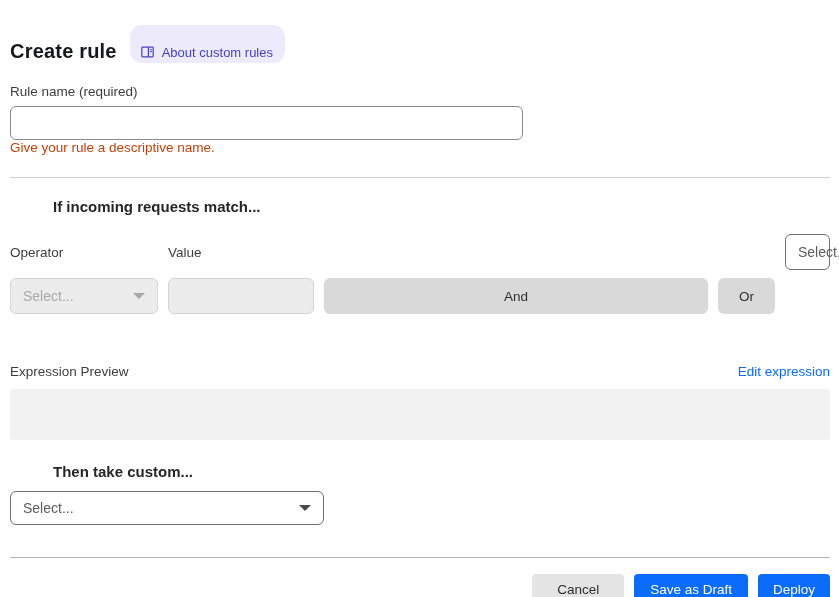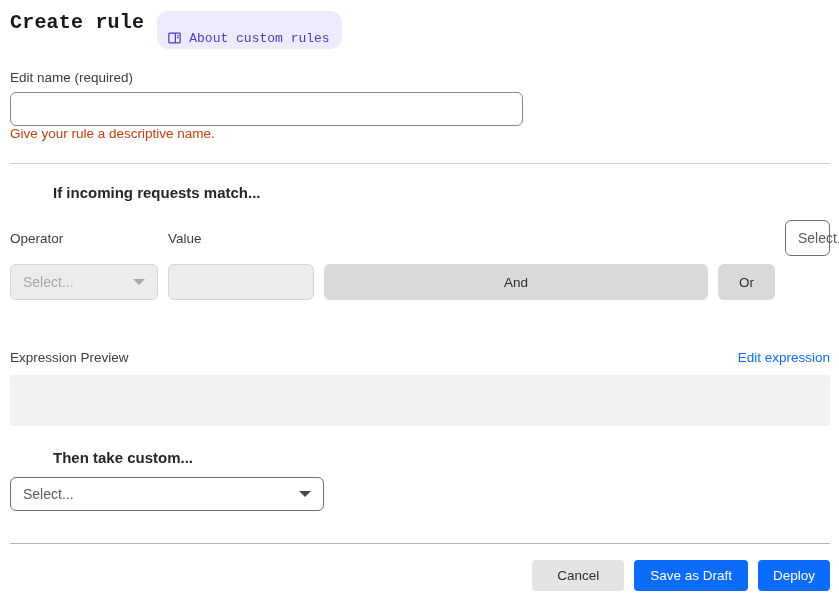--- a/index.html
+++ b/index.html
@@ -16,21 +16,21 @@
   *{box-sizing:border-box;margin:0;padding:0;}
   html,body{background:#fff;}
   body{
     width:839px;height:597px;overflow:hidden;
     font-family:"Liberation Sans","DejaVu Sans",sans-serif;
     color:#1f1f1f;
   }
   .page{width:839px;height:597px;padding:10px 9px 0 10px;position:relative;}
 
   
-  .header-row{display:flex;align-items:flex-start;gap:13px;margin-top:1px;font-family:Liberation Mono, monospace;}
+  .header-row{display:flex;align-items:flex-end;gap:13px;margin-top:15px;}
   .page-title{font-size:20px;font-weight:700;color:#17181a;letter-spacing:.2px;}
   .about-badge{
     display:inline-flex;align-items:center;gap:7px;
     background:var(--badge-bg);color:var(--badge-text);
     border:none;border-radius:12px;padding:20px 12px 4px 10px;
     font-size:13px;font-family:inherit;cursor:pointer;line-height:1;
   }
   .about-badge svg{display:block;}
 
   
@@ -111,21 +111,21 @@
           <rect x="1.5" y="2.5" width="13" height="11" rx="1" stroke="#4642c4" stroke-width="1.4"></rect>
           <line x1="9" y1="2.5" x2="9" y2="13.5" stroke="#4642c4" stroke-width="1.4"></line>
           <line x1="10.8" y1="5.4" x2="13" y2="5.4" stroke="#4642c4" stroke-width="1.2"></line>
           <line x1="10.8" y1="7.6" x2="13" y2="7.6" stroke="#4642c4" stroke-width="1.2"></line>
         </svg>
       </span>
       <span>About custom rules</span>
     </button>
   </div>
 
-  <div class="field-label">Edit name (required)</div>
+  <div class="field-label">Rule name (required)</div>
   <input class="rule-name-input" type="text" value="" style="">
   <div class="helper-text">Give your rule a descriptive name.</div>
 
   <hr class="divider">
 
   <h2 class="section-heading">If incoming requests match...</h2>
 
   <div class="condition-grid">
     <div class="col-label">Operator</div>
     <div class="col-label">Value</div>

